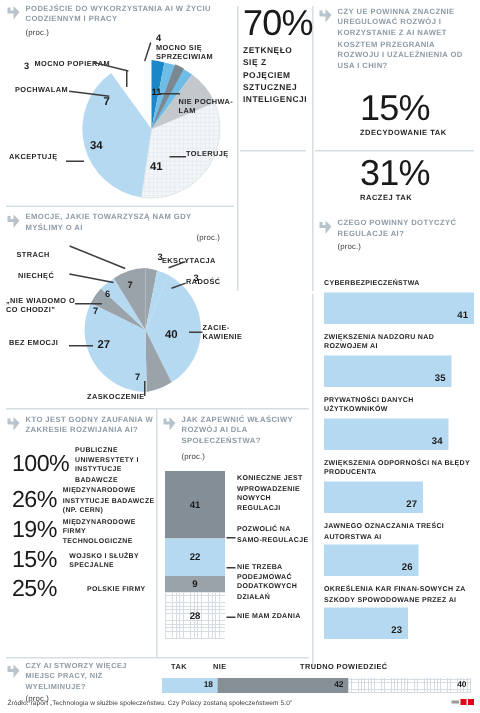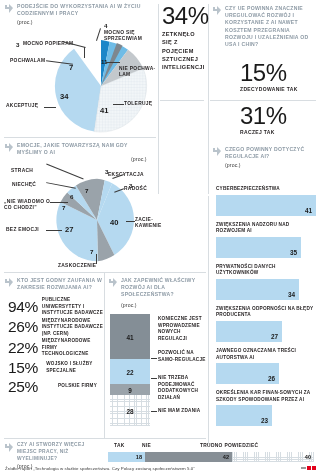--- a/index.html
+++ b/index.html
@@ -227,21 +227,21 @@
   <div class="leader" style="left:45px; top:171px; width:40px; height:.6px; transform:rotate(22deg);"></div>
   <div class="leader" style="left:46px; top:185px; width:30px; height:.6px; transform:rotate(11deg);"></div>
   <div class="leader" style="left:50px; top:202px; width:18px; height:.6px;"></div>
   <div class="leader" style="left:46px; top:230px; width:16px; height:.6px;"></div>
   <div class="leader" style="left:96px; top:254px; width:.6px; height:10px;"></div>
   <div class="leader" style="left:126px; top:221px; width:9px; height:.6px;"></div>
   <div class="leader" style="left:112px; top:176px; width:12px; height:.6px; transform:rotate(-20deg);"></div>
   <div class="leader" style="left:114px; top:190px; width:10px; height:.6px; transform:rotate(-20deg);"></div>
 
   <div style="position:absolute; left:162px; top:5px; width:44px;">
-    <div class="bigpct">34%</div>
+    <div class="bigpct">70%</div>
     <div class="bigcap" style="margin-top:2px;">ZETKNĘŁO SIĘ Z POJĘCIEM SZTUCZNEJ INTELIGENCJI</div>
   </div>
 
 
   <div style="position:absolute; left:212px; top:5px; width:104px;">
     <div class="sect-head">
       <svg class="arrow-ico" viewBox="0 0 10 10">
         <path d="M1 1 L1 5 L5 5 L5 9 L9 4 L5 0 L5 3 L3 3 L3 1 Z" fill="#b9c3cb"></path>
       </svg>
       <div class="sect-title">CZY UE POWINNA ZNACZNIE UREGULOWAĆ ROZWÓJ I KORZYSTANIE Z AI NAWET KOSZTEM PRZEGRANIA ROZWOJU I UZALEŻNIENIA OD USA I CHIN?</div>
@@ -318,29 +318,29 @@
     <div class="sect-head">
       <svg class="arrow-ico" viewBox="0 0 10 10">
         <path d="M1 1 L1 5 L5 5 L5 9 L9 4 L5 0 L5 3 L3 3 L3 1 Z" fill="#b9c3cb"></path>
       </svg>
       <div class="sect-title">KTO JEST GODNY ZAUFANIA W ZAKRESIE ROZWIJANIA AI?</div>
     </div>
   </div>
 
   <div style="position:absolute; left:8px; top:297px; width:96px;">
     <div class="trust-row">
-      <div class="trust-pct">94%</div>
+      <div class="trust-pct">100%</div>
       <div class="trust-lab">PUBLICZNE UNIWERSYTETY I INSTYTUCJE BADAWCZE</div>
     </div>
     <div class="trust-row">
       <div class="trust-pct">26%</div>
       <div class="trust-lab">MIĘDZYNARODOWE INSTYTUCJE BADAWCZE (NP. CERN)</div>
     </div>
     <div class="trust-row">
-      <div class="trust-pct">22%</div>
+      <div class="trust-pct">19%</div>
       <div class="trust-lab">MIĘDZYNARODOWE FIRMY TECHNOLOGICZNE</div>
     </div>
     <div class="trust-row">
       <div class="trust-pct">15%</div>
       <div class="trust-lab">WOJSKO I SŁUŻBY SPECJALNE</div>
     </div>
     <div class="trust-row">
       <div class="trust-pct">25%</div>
       <div class="trust-lab">POLSKIE FIRMY</div>
     </div>

